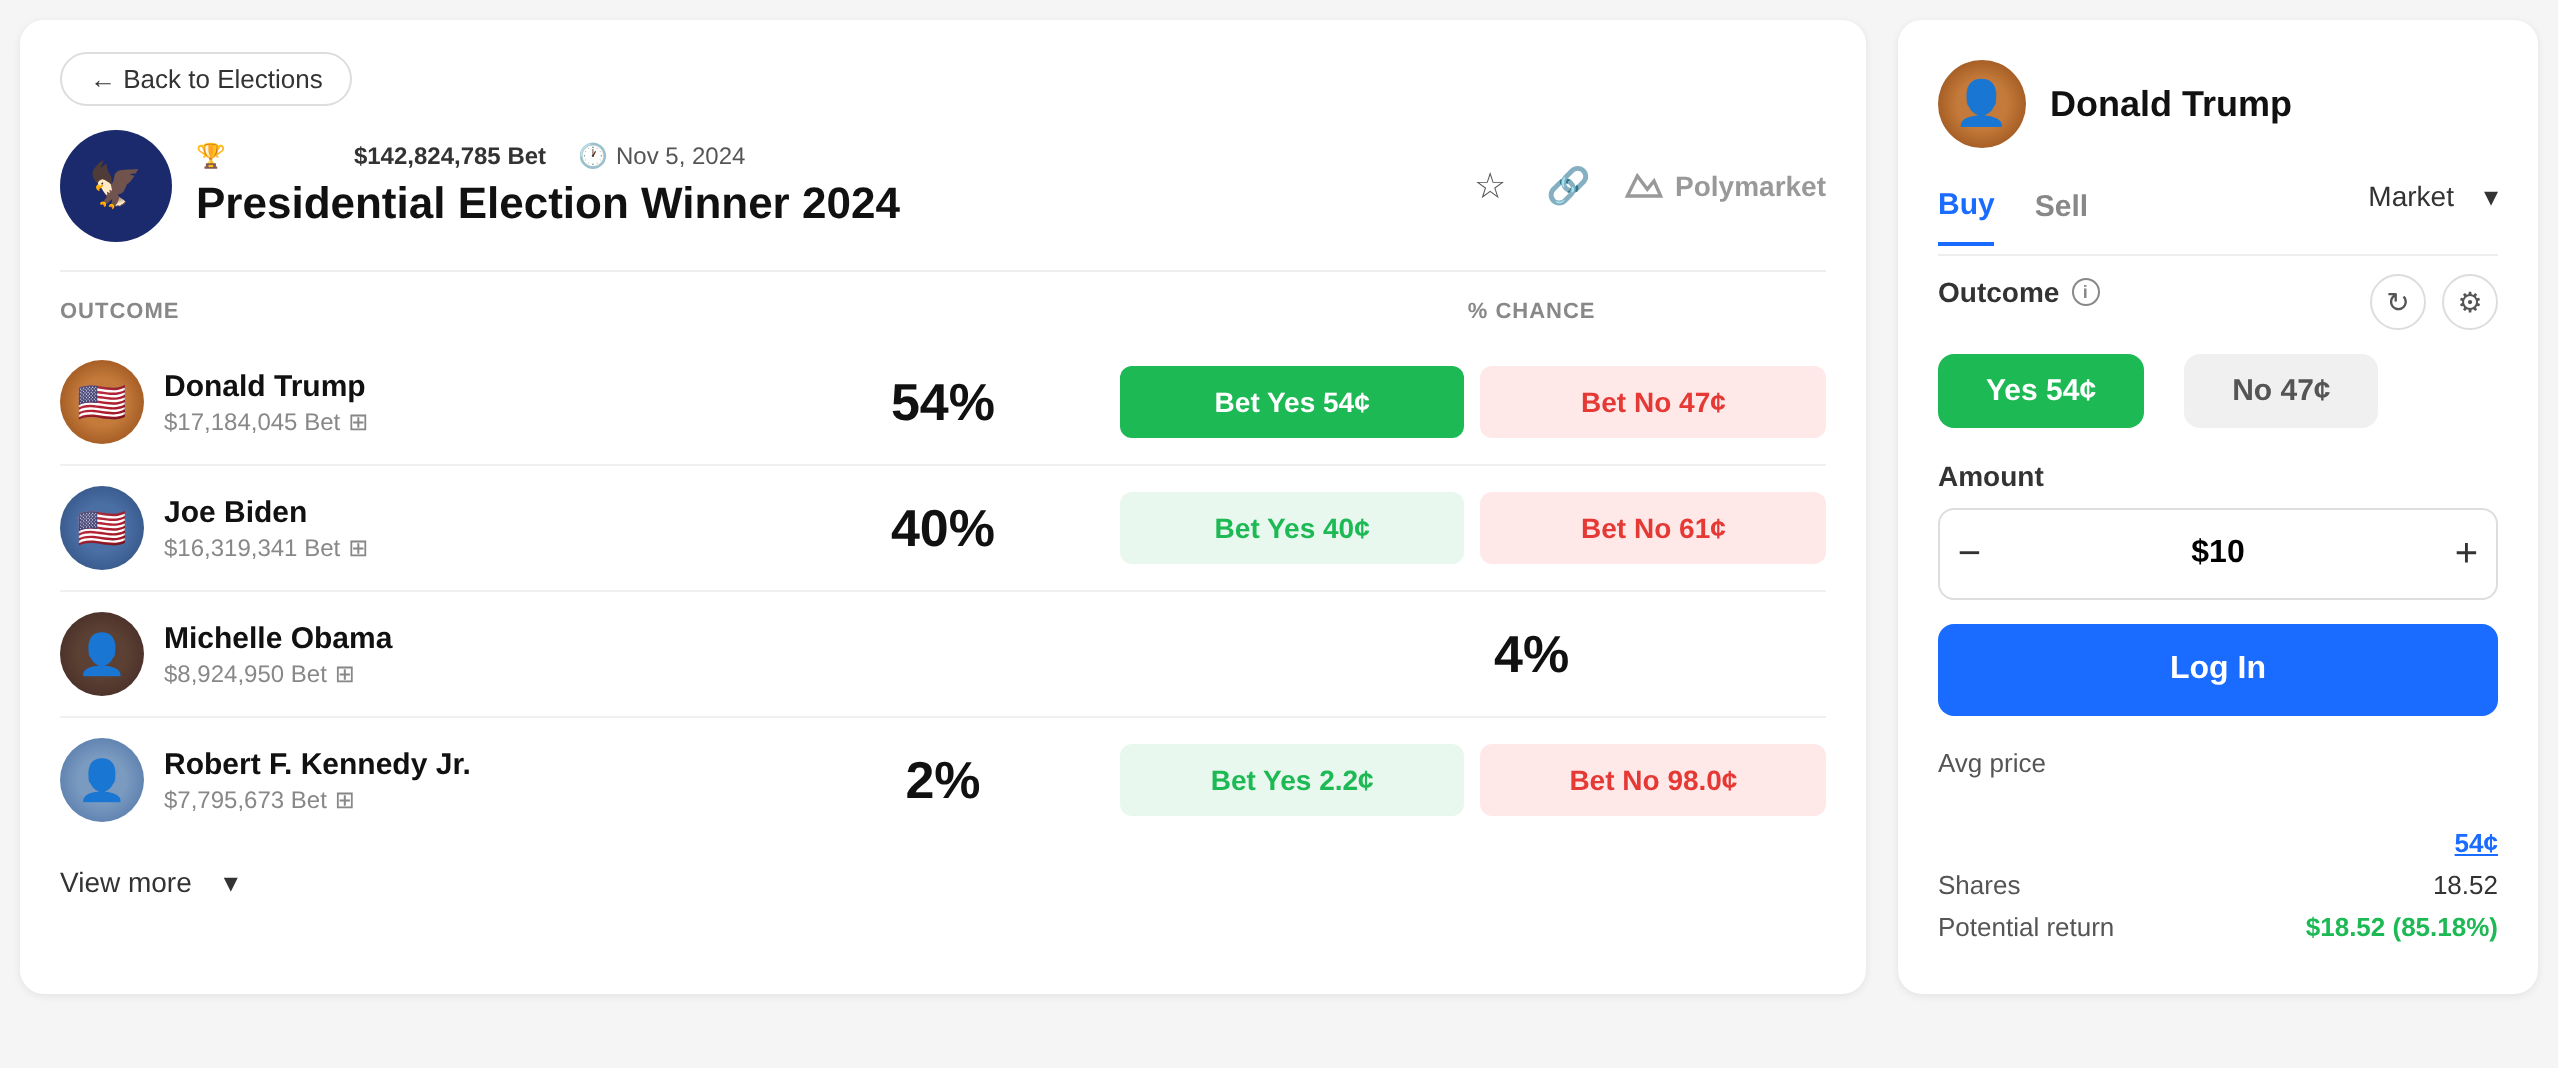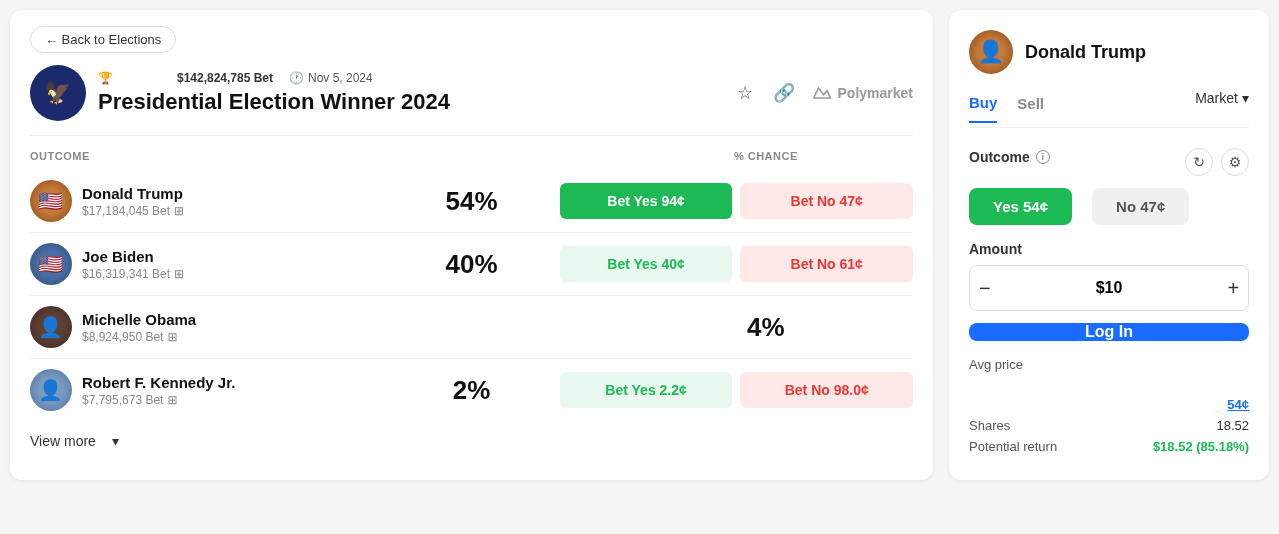--- a/index.html
+++ b/index.html
@@ -238,42 +238,42 @@
       overflow: hidden;
     }
     .candidate-name-right {
       font-size: 18px;
       font-weight: 700;
       color: #111;
     }
     .tabs {
       display: flex;
       gap: 20px;
-      margin-bottom: 20px;
+      margin-bottom: 9px;
       border-bottom: 1px solid #eee;
       align-items: center;
     }
     .tab {
       font-size: 15px;
       font-weight: 600;
       color: #888;
       padding-bottom: 10px;
       cursor: pointer;
       border: none;
       background: none;
     }
     .tab.active {
       color: #1a6bff;
       border-bottom: 2px solid #1a6bff;
     }
     .market-type {
       margin-left: auto;
       display: flex;
       align-items: center;
-      gap: 4px;
+      gap: 15px;
       font-size: 14px;
       font-weight: 500;
       color: #333;
       cursor: pointer;
       background: none;
       border: none;
       padding-bottom: 21px;
     }
     .outcome-label {
       display: flex;
@@ -359,20 +359,21 @@
     .amount-value {
       flex: 1;
       text-align: center;
       font-size: 16px;
       font-weight: 600;
       border: none;
       outline: none;
     }
     .login-btn {
       width: 100%;
+      padding: 14px;
       background: #1a6bff;
       color: white;
       border: none;
       border-radius: 8px;
       font-size: 16px;
       font-weight: 700;
       cursor: pointer;
       margin-bottom: 16px;
     }
     .trade-summary {
@@ -451,21 +452,21 @@
         <div>
           <div class="candidate-name">Donald Trump</div>
           <div class="candidate-bet">
             $17,184,045 Bet
             <span style="cursor:pointer;">⊞</span>
           </div>
         </div>
       </div>
       <div class="chance-col">54%</div>
       <div class="bet-buttons">
-        <button class="bet-yes bet-yes-active">Bet Yes 94¢</button>
+        <button class="bet-yes bet-yes-active">Bet Yes 54¢</button>
         <button class="bet-no bet-no-active" style="background:#ffe8e8;color:#e53935;">Bet No 47¢</button>
       </div>
     </div>
         <div class="outcome-row">
       <div class="candidate-info">
         <div class="avatar avatar-biden">
           <span>🇺🇸</span>
         </div>
         <div>
           <div class="candidate-name">Joe Biden</div>

